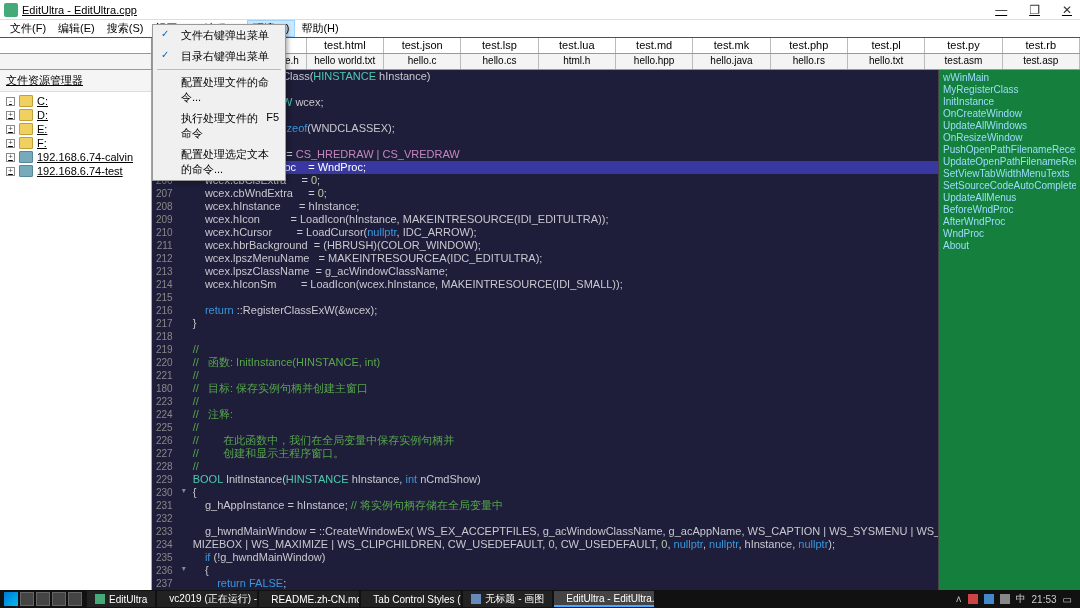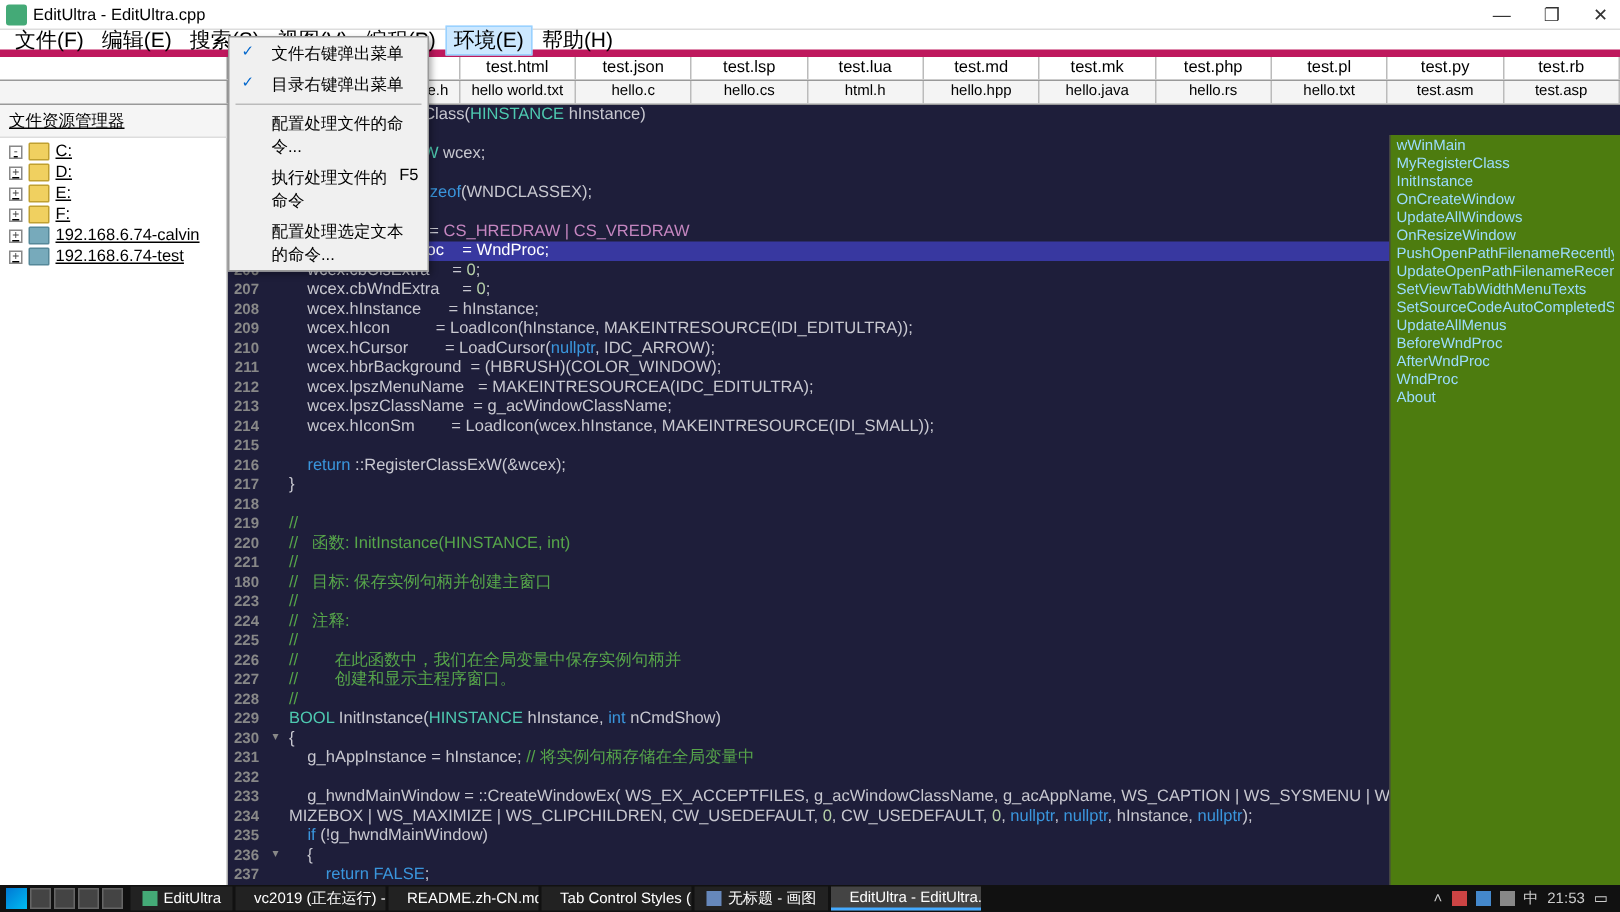--- a/index.html
+++ b/index.html
@@ -1,26 +1,26 @@
 <!DOCTYPE html>
 <html><head>
 <meta charset="utf-8">
 <style>
 * { margin: 0; padding: 0; box-sizing: border-box; font-family: "Microsoft YaHei", "SimSun", sans-serif; }
 body { width: 1080px; height: 608px; background: #f0f0f0; overflow: hidden; font-size: 11px; position: relative; }
 
 
-.title-bar { height: 20px; background: #fff; display: flex; align-items: center; justify-content: space-between; padding: 0 4px; border-bottom: 1px solid #ddd; }
+.title-bar { height: 20px; background: #fff; display: flex; align-items: center; justify-content: space-between; padding: 0 4px; border-bottom: 1px solid #ddd; text-decoration: underline; }
 .title-text { font-size: 11px; display:flex; align-items:center; gap:4px;}
 .app-icon { width:14px; height:14px; background:#4a7; display:inline-block; border-radius:2px;}
 .win-controls { display: flex; gap: 14px; font-size: 12px; color:#333; }
 .win-btn { cursor: pointer; padding: 0 4px; }
 
 
-.menu-bar { height: 18px; background: #fff; display: flex; align-items: center; padding: 0 4px; font-size: 14px; border-bottom: 5px solid #be185d;}
+.menu-bar { height: 18px; background: #fff; display: flex; align-items: center; padding: 0 4px; font-size: 11px; border-bottom: 1px solid #be185d;}
 .menu-item { padding: 1px 6px; cursor: pointer; }
 .menu-item.active { background: #cce8ff; border:1px solid #99d1ff; padding:0 5px;}
 
 
 .container { display: flex; height: calc(100% - 72px); }
 .sidebar { width: 152px; background: #fff; border-right: 1px solid #aaa; font-size: 11px; overflow:hidden;text-decoration:underline;}
 .sidebar-header { padding: 3px 6px; background: #f5f5f5; border-bottom:1px solid #ddd;}
 .tree { padding: 2px 0; }
 .tree-item { padding: 1px 2px 1px 6px; display: flex; align-items: center; gap: 4px; cursor: pointer; white-space:nowrap;}
 .tree-collapse { width:9px; height:9px; border:1px solid #888; display:inline-flex; align-items:center; justify-content:center; font-size:8px; line-height:1; color:#444;}
@@ -32,35 +32,35 @@
 .tab { flex:1; text-align:center; padding: 1px 4px; border-right: 1px solid #bbb; white-space:nowrap; overflow:hidden; cursor:pointer; min-width:0;}
 .tab.active { background:#fff; font-weight:normal; border-bottom: 2px solid #0078d4;}
 .tabs-row2 { background:#f4f4f4; }
 .tabs-row2 .tab { font-size:10px; }
 .tabs-row2 .tab.active { background:#fff; }
 .inactive-tab-placeholder{flex:0 0 152px; border-right:1px solid #999;}
 
 
 .editor-wrap { flex: 1; display: flex; flex-direction: column; background: #1e1e3a; color: #ccc; font-family: Consolas, monospace; font-size: 11px; overflow: hidden; position:relative;}
 .editor-body { flex:1; display:flex; overflow:hidden;}
-.gutter { background: #1e1e3a; color: #888; padding: 0 6px 0 4px; text-align: right; line-height: 13px; font-size:10px;font-weight:bold; }
+.gutter { background: #1e1e3a; color: #888; padding: 0 6px 0 4px; text-align: right; line-height: 13px; font-size:10px; }
 .gutter .ln { height:13px; }
 .fold-gutter { width:10px; background:#1e1e3a; }
 .fold-gutter .fold { height:13px; text-align:center; color:#888; font-size:8px; cursor:pointer;}
 .code { flex: 1; line-height: 13px; white-space: pre; overflow:hidden; color:#c8c8d0;}
 .code .line { height:13px; padding-left:4px;}
 .code .line.highlight { background: #3838a0; color:#fff;}
 .kw { color: #3a96dd; }
 .num { color: #b5cea8; }
 .cmt { color: #57a64a; }
 .type { color: #4ec9b0; }
 .macro { color: #c586c0; }
 
 
-.right-panel { width:154px; background:#4d7c0f; color:#9cdcfe; font-size:10px; line-height:12px; border-left:1px solid #444; padding:2px 4px; font-family:Consolas,monospace;margin-top:20px;}
+.right-panel { width:142px; background:#15803d; color:#9cdcfe; font-size:10px; line-height:12px; border-left:1px solid #444; padding:2px 4px; font-family:Consolas,monospace;}
 .right-panel div { cursor:pointer; white-space:nowrap; overflow:hidden;}
 
 
 .dropdown { position: absolute; top: 24px; left: 152px; width: 134px; background: #f0f0f0; border: 1px solid #999; box-shadow: 2px 2px 4px rgba(0,0,0,0.3); font-size: 11px; z-index: 100;}
 .dropdown-item { padding: 3px 6px 3px 28px; display: flex; justify-content: space-between; cursor: pointer; position:relative;}
 .dropdown-sep { height:1px; background:#bbb; margin:2px 4px; }
 .dropdown-check { position:absolute; left:8px; color:#0066cc; font-size:10px;}
 
 
 .taskbar { position: absolute; bottom: 0; left: 0; right: 0; height: 18px; background: #111; display: flex; align-items: center; color: #fff; font-size: 10px; }

